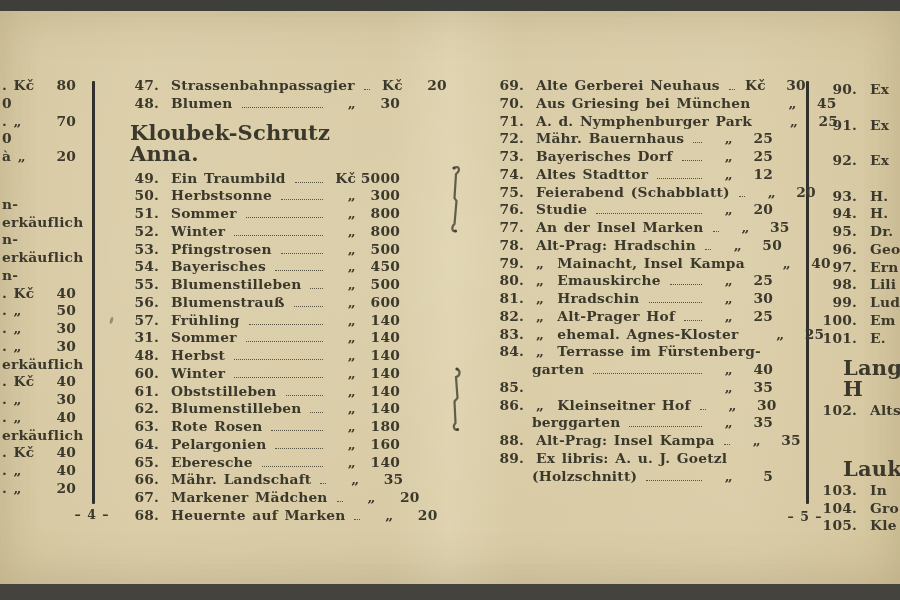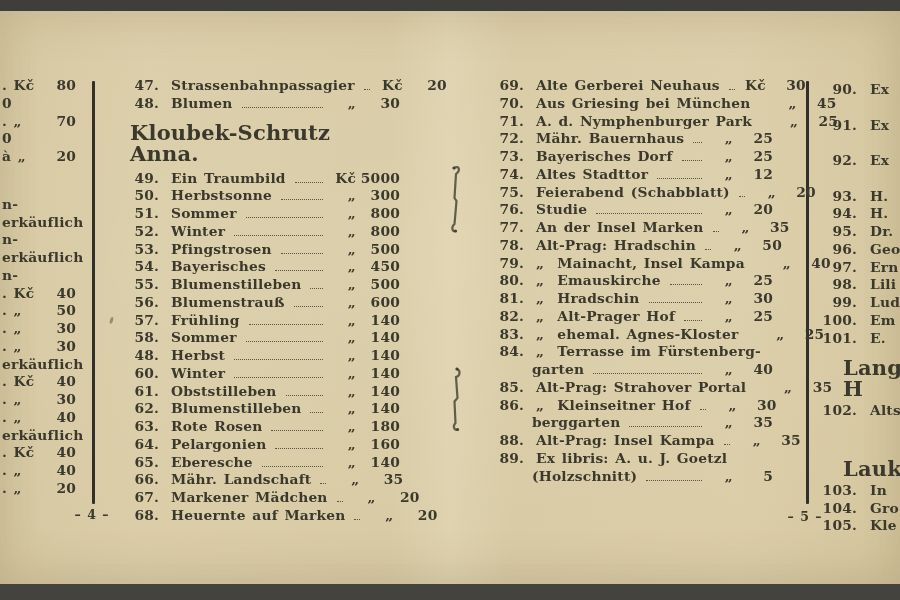--- a/index.html
+++ b/index.html
@@ -111,21 +111,21 @@
         <div class="sec-h">Kloubek-Schrutz Anna.</div>
         <div class="row"><span class="num">49.</span><span class="title">Ein Traumbild</span><span class="dots"></span><span class="cur">Kč</span><span class="price">5000</span></div>
         <div class="row"><span class="num">50.</span><span class="title">Herbstsonne</span><span class="dots"></span><span class="cur">„</span><span class="price">300</span></div>
         <div class="row"><span class="num">51.</span><span class="title">Sommer</span><span class="dots"></span><span class="cur">„</span><span class="price">800</span></div>
         <div class="row"><span class="num">52.</span><span class="title">Winter</span><span class="dots"></span><span class="cur">„</span><span class="price">800</span></div>
         <div class="row"><span class="num">53.</span><span class="title">Pfingstrosen</span><span class="dots"></span><span class="cur">„</span><span class="price">500</span></div>
         <div class="row"><span class="num">54.</span><span class="title">Bayerisches</span><span class="dots"></span><span class="cur">„</span><span class="price">450</span></div>
         <div class="row"><span class="num">55.</span><span class="title">Blumenstilleben</span><span class="dots"></span><span class="cur">„</span><span class="price">500</span></div>
         <div class="row"><span class="num">56.</span><span class="title">Blumenstrauß</span><span class="dots"></span><span class="cur">„</span><span class="price">600</span></div>
         <div class="row"><span class="num">57.</span><span class="title">Frühling</span><span class="dots"></span><span class="cur">„</span><span class="price">140</span></div>
-        <div class="row"><span class="num">58.</span><span class="title">Sommer</span><span class="dots"></span><span class="cur">„</span><span class="price">140</span></div>
+        <div class="row"><span class="num">31.</span><span class="title">Sommer</span><span class="dots"></span><span class="cur">„</span><span class="price">140</span></div>
         <div class="row"><span class="num">48.</span><span class="title">Herbst</span><span class="dots"></span><span class="cur">„</span><span class="price">140</span></div>
         <div class="row"><span class="num">60.</span><span class="title">Winter</span><span class="dots"></span><span class="cur">„</span><span class="price">140</span></div>
         <div class="row"><span class="num">61.</span><span class="title">Obststilleben</span><span class="dots"></span><span class="cur">„</span><span class="price">140</span></div>
         <div class="row"><span class="num">62.</span><span class="title">Blumenstilleben</span><span class="dots"></span><span class="cur">„</span><span class="price">140</span></div>
         <div class="row"><span class="num">63.</span><span class="title">Rote Rosen</span><span class="dots"></span><span class="cur">„</span><span class="price">180</span></div>
         <div class="row"><span class="num">64.</span><span class="title">Pelargonien</span><span class="dots"></span><span class="cur">„</span><span class="price">160</span></div>
         <div class="row"><span class="num">65.</span><span class="title">Eberesche</span><span class="dots"></span><span class="cur">„</span><span class="price">140</span></div>
         <div class="row"><span class="num">66.</span><span class="title">Mähr. Landschaft</span><span class="dots"></span><span class="cur">„</span><span class="price">35</span></div>
         <div class="row"><span class="num">67.</span><span class="title">Markener Mädchen</span><span class="dots"></span><span class="cur">„</span><span class="price">20</span></div>
         <div class="row"><span class="num">68.</span><span class="title">Heuernte auf Marken</span><span class="dots"></span><span class="cur">„</span><span class="price">20</span></div>
@@ -141,21 +141,21 @@
         <div class="row"><span class="num">76.</span><span class="title">Studie</span><span class="dots"></span><span class="cur">„</span><span class="price">20</span></div>
         <div class="row"><span class="num">77.</span><span class="title">An der Insel Marken</span><span class="dots"></span><span class="cur">„</span><span class="price">35</span></div>
         <div class="row"><span class="num">78.</span><span class="title">Alt-Prag: Hradschin</span><span class="dots"></span><span class="cur">„</span><span class="price">50</span></div>
         <div class="row"><span class="num">79.</span><span class="title">„  Mainacht, Insel Kampa</span><span class="dots hide"></span><span class="cur">„</span><span class="price">40</span></div>
         <div class="row"><span class="num">80.</span><span class="title">„  Emauskirche</span><span class="dots"></span><span class="cur">„</span><span class="price">25</span></div>
         <div class="row"><span class="num">81.</span><span class="title">„  Hradschin</span><span class="dots"></span><span class="cur">„</span><span class="price">30</span></div>
         <div class="row"><span class="num">82.</span><span class="title">„  Alt-Prager Hof</span><span class="dots"></span><span class="cur">„</span><span class="price">25</span></div>
         <div class="row"><span class="num">83.</span><span class="title">„  ehemal. Agnes-Kloster</span><span class="dots hide"></span><span class="cur">„</span><span class="price">25</span></div>
         <div class="row"><span class="num">84.</span><span class="title">„  Terrasse im Fürstenberg-</span></div>
         <div class="row cont"><span class="num"></span><span class="title">garten</span><span class="dots"></span><span class="cur">„</span><span class="price">40</span></div>
-        <div class="row"><span class="num">85.</span><span class="title">Alt-Prag: Strahover Portal</span><span class="dots hide"></span><span class="cur">„</span><span class="price">35</span></div>
+        <div class="row"><span class="num">85.</span><span class="dots hide"></span><span class="cur">„</span><span class="price">35</span></div>
         <div class="row"><span class="num">86.</span><span class="title">„  Kleinseitner Hof</span><span class="dots"></span><span class="cur">„</span><span class="price">30</span></div>
         <div class="row cont"><span class="num"></span><span class="title">berggarten</span><span class="dots"></span><span class="cur">„</span><span class="price">35</span></div>
         <div class="row"><span class="num">88.</span><span class="title">Alt-Prag: Insel Kampa</span><span class="dots"></span><span class="cur">„</span><span class="price">35</span></div>
         <div class="row"><span class="num">89.</span><span class="title">Ex libris: A. u. J. Goetzl</span></div>
         <div class="row cont"><span class="num"></span><span class="title">(Holzschnitt)</span><span class="dots"></span><span class="cur">„</span><span class="price">5</span></div>
       </div>
     <div id="strip-right" class="col strip-right">
         <div class="row"><span class="num">90.</span><span class="title">Ex</span></div>
         <div class="row cont"><span class="num"></span></div>
         <div class="row"><span class="num">91.</span><span class="title">Ex</span></div>

